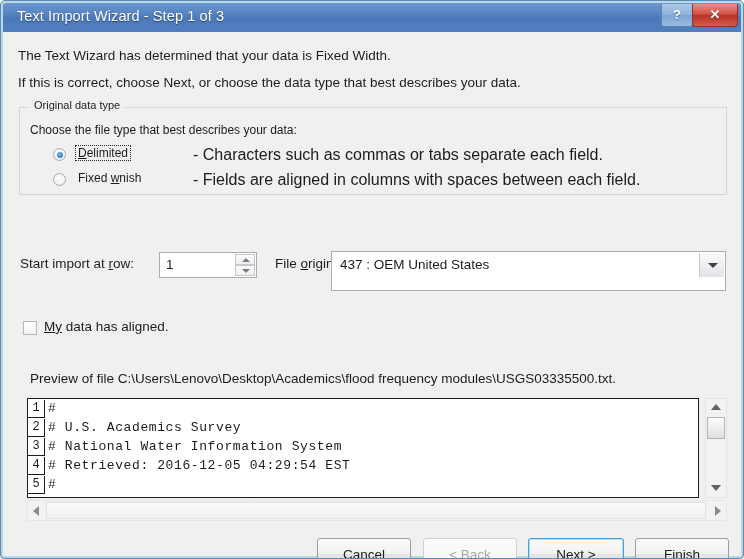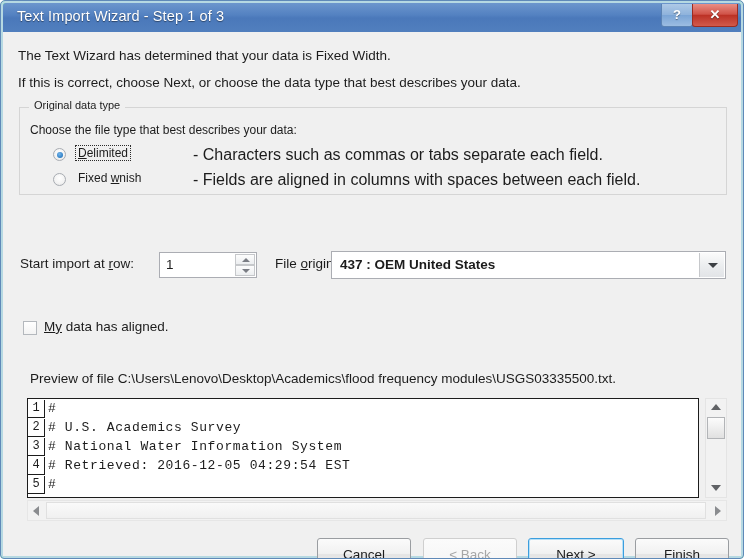--- a/index.html
+++ b/index.html
@@ -206,25 +206,24 @@
   .spin-dn::after { top: 3px; border-top: 4px solid #7a7d84; }
 
   .lbl-origin {
     position: absolute;
     left: 272px; top: 224px;
     font-size: 13.5px; color: #1c1c1c; white-space: nowrap;
   }
   .combo {
     position: absolute;
     left: 328px; top: 219px;
-    width: 395px; height: 28px;
+    width: 395px; height: 40px;
     background: #ffffff;
     border: 1px solid #abadb3;
     box-sizing: border-box;
-    font-weight: bold;
   }
   .combo-value {
     position: absolute;
     left: 8px; top: 5px;
     font-size: 13.5px; color: #1c1c1c; white-space: nowrap;
   }
   .combo-arrow {
     position: absolute;
     right: 1px; top: 1px;
     width: 25px; height: 24px;

